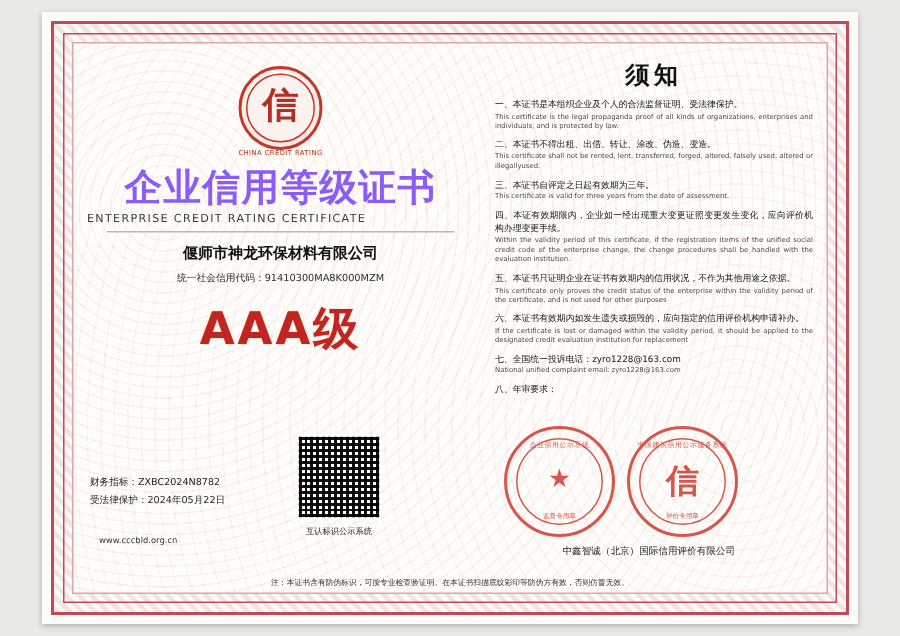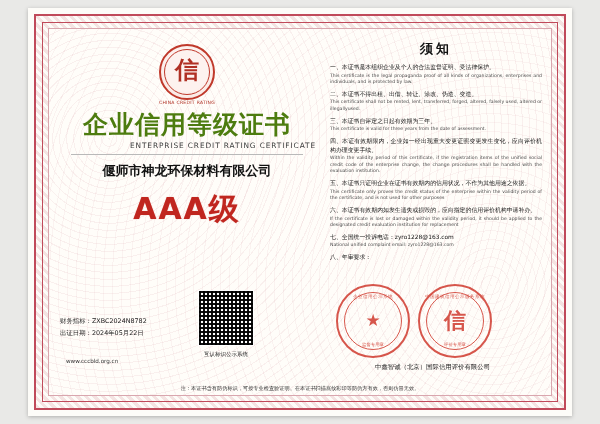--- a/index.html
+++ b/index.html
@@ -57,31 +57,31 @@
   .seal-top .ch{
     position:absolute;inset:0;display:flex;align-items:center;justify-content:center;
     color:#b03024;font-size:24px;font-weight:bold;font-family:"DejaVu Sans","Liberation Sans",sans-serif;
     padding-bottom:4px;box-sizing:border-box;
   }
   .seal-caption{
     text-align:center;font-size:4.5px;color:#b03024;letter-spacing:.3px;margin-top:-2px;
   }
 
   .title-cn{
-    text-align:center;font-size:25px;font-weight:bold;color:#4d7c0f;
+    text-align:center;font-size:25px;font-weight:bold;color:#8b5cf6;
     letter-spacing:1px;margin-top:7px;line-height:1.05;
   }
   .title-en{
-    text-align:right;font-size:7.4px;color:#3a3a3a;letter-spacing:.9px;margin-top:3px;
+    text-align:left;font-size:7.4px;color:#3a3a3a;letter-spacing:.9px;margin-top:3px;
   }
   .title-rule{
     width:232px;height:1px;background:#b9b9b9;margin:4px auto 0 auto;
   }
   .company{
-    text-align:center;font-size:13px;font-weight:bold;color:#111;margin-top:7px;
+    text-align:center;font-size:10px;font-weight:bold;color:#111;margin-top:7px;
   }
   .credit-code{
     text-align:center;font-size:6.5px;color:#2b2b2b;margin-top:5px;
   }
   .desc{
     margin-top:8px;font-size:7.6px;line-height:1.55;color:#1f1f1f;text-align:justify;
     padding:0 4px;
   }
   .grade{
     text-align:center;color:#c0261f;font-size:30px;font-weight:bold;
@@ -108,21 +108,21 @@
   .site{
     position:absolute;left:16px;bottom:30px;font-size:5.6px;color:#333;
   }
 
   
   .right{
     position:absolute;left:272px;top:0;right:0;height:100%;
     padding:10px 8px 0 8px;box-sizing:border-box;
   }
   .notice-title{
-    text-align:center;font-size:13px;font-weight:bold;color:#111;letter-spacing:3px;margin-bottom:5px;
+    text-align:center;font-size:16px;font-weight:bold;color:#111;letter-spacing:3px;margin-bottom:5px;
   }
   .notice-list{list-style:none;margin:0;padding:0;}
   .notice-list li{margin-bottom:4px;}
   .n-cn{font-size:5.9px;color:#141414;line-height:1.45;text-align:justify;}
   .n-en{font-size:4.6px;color:#4a4a4a;line-height:1.45;text-align:justify;margin-top:1px;}
 
   
   .stamps{
     position:absolute;left:272px;bottom:30px;right:6px;height:78px;
   }
@@ -176,27 +176,28 @@
         <div class="ring2"></div>
         <div class="ch">信</div>
       </div>
       <div class="seal-caption">CHINA CREDIT RATING</div>
 
       <div class="title-cn">企业信用等级证书</div>
       <div class="title-en">ENTERPRISE CREDIT RATING CERTIFICATE</div>
       <div class="title-rule"></div>
 
       <div class="company">偃师市神龙环保材料有限公司</div>
+      <div class="credit-code">统一社会信用代码：91410300MA8K000MZM</div>
 
 
       <div class="grade">AAA级</div>
 
       <div class="meta">
         <div><span class="k">财务指标：</span><span>ZXBC2024N8782</span></div>
-        <div><span class="k">出证日期：</span><span>2024年05月22日</span></div>
+        <div><span class="k">受法律保护：</span><span>2024年05月22日</span></div>
       </div>
 
       <div class="qr"></div>
       <div class="qr-caption">互认标识公示系统</div>
       <div class="site">www.cccbld.org.cn</div>
     </div>
 
     <div class="right">
       <div class="notice-title">须知</div>
       <ul class="notice-list">

